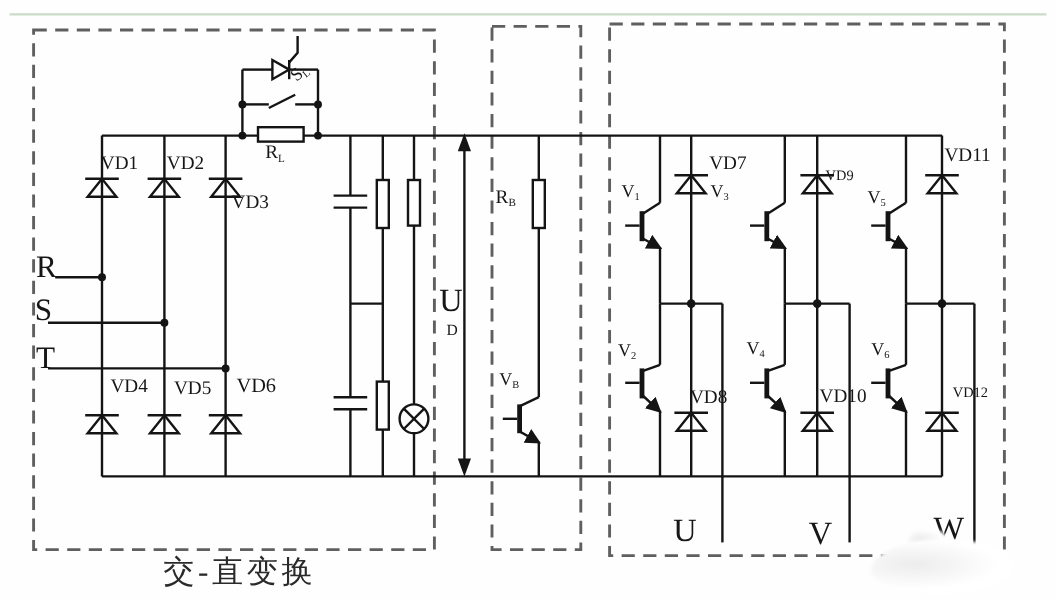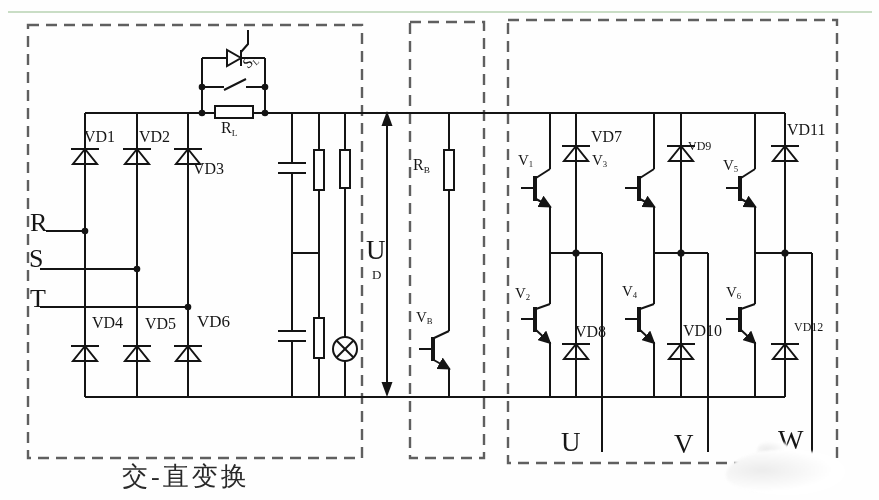--- a/index.html
+++ b/index.html
@@ -3,21 +3,21 @@
 <meta charset="utf-8">
 <style>
   html,body{margin:0;padding:0;background:#ffffff;}
   #stage{
     position:relative;width:879px;height:500px;background:#fefefe;overflow:hidden;
     font-family:"Liberation Serif","DejaVu Serif",serif;color:#141414;
   }
   #circuit-svg{position:absolute;left:0;top:0;z-index:1;}
   .lbl{position:absolute;z-index:2;line-height:1;white-space:nowrap;color:#161616;}
   .sub{font-size:0.58em;vertical-align:-0.28em;}
-  .cn{letter-spacing:3px;color:#2a2a2a;}
+  .cn{letter-spacing:3px;color:#2a2a2a;margin-left:14px;}
   .rot{transform:rotate(-40deg);transform-origin:left top;}
   .blob{position:absolute;z-index:5;background:radial-gradient(ellipse at 30% 45%, #ececec 0%, #ffffff 60%);
         border-radius:50% 45% 50% 55% / 60% 50% 55% 45%;filter:blur(1.3px);}
 </style>
 </head>
 <body>
 
 <div id="stage">
 
   <svg id="circuit-svg" width="879" height="500" viewBox="0 0 879 500" fill="none" stroke="#141414" stroke-width="2">

